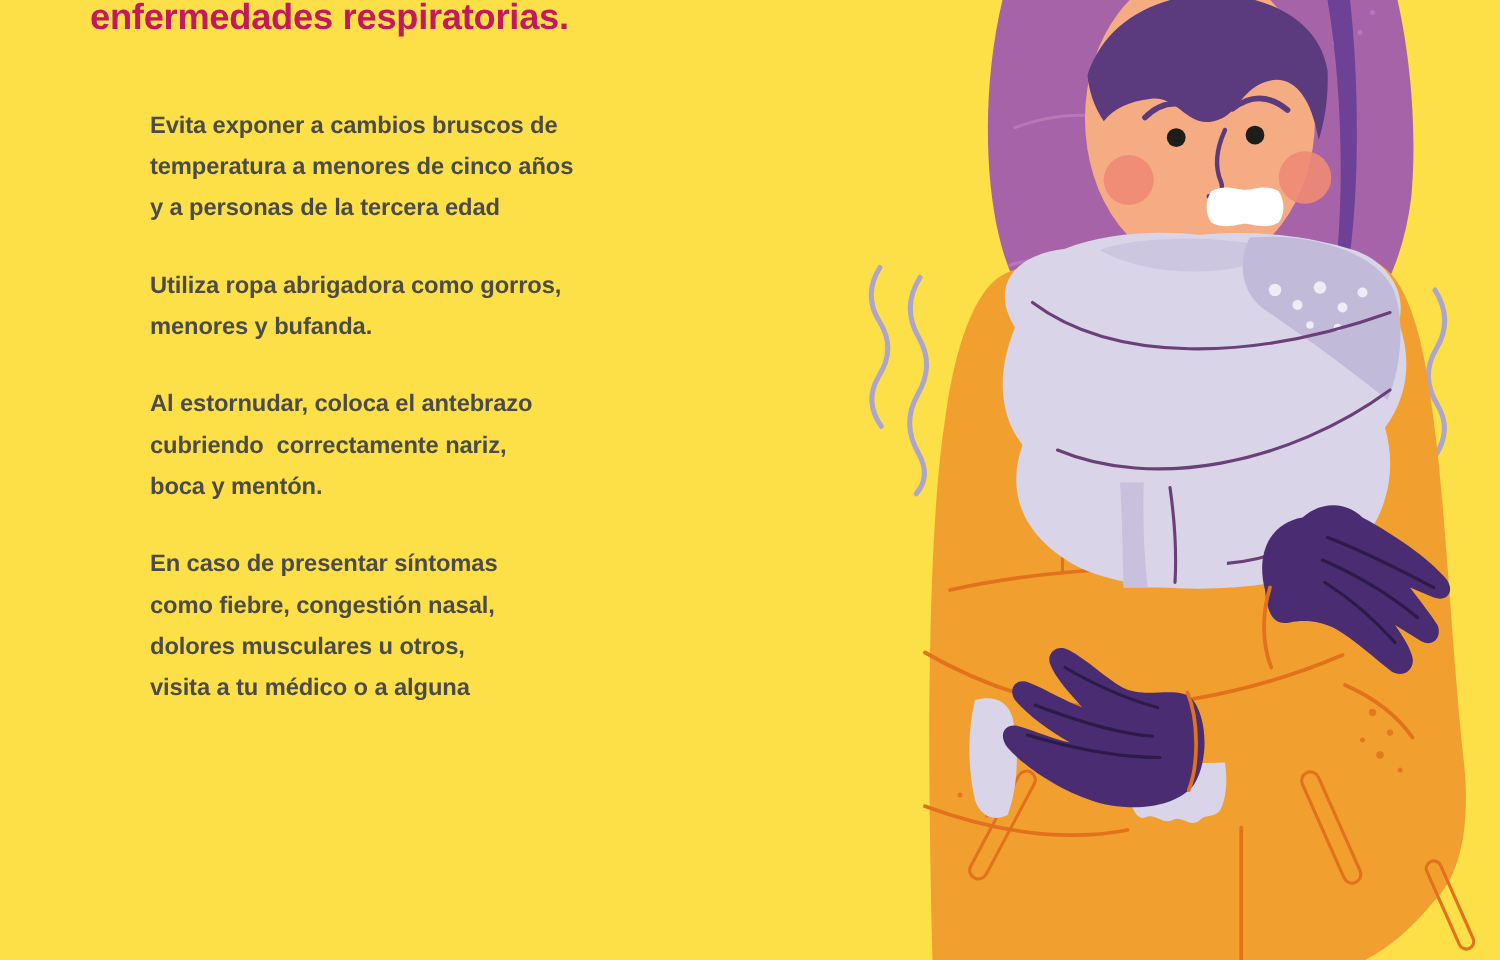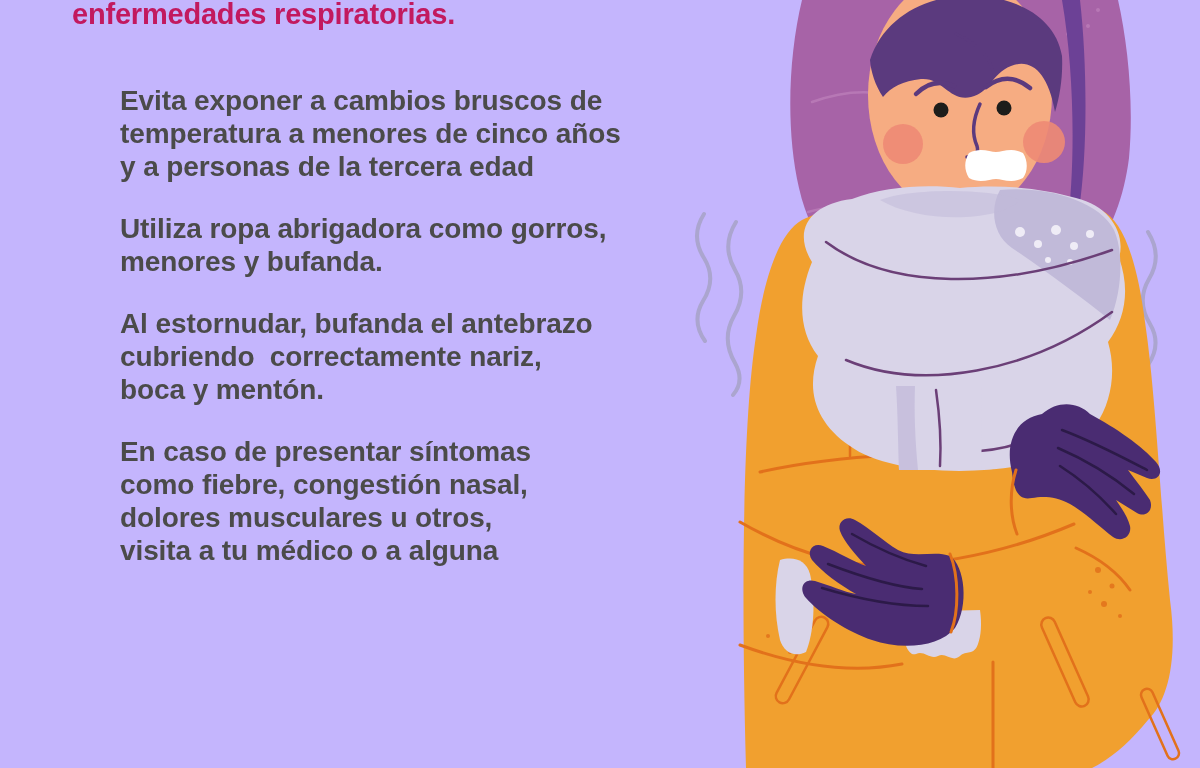--- a/index.html
+++ b/index.html
@@ -1,32 +1,32 @@
 <!DOCTYPE html>
 <html style="--title-pink: #C2195F; --body-gray: #4B4B4A; --hood: #A763A7; --hood-light: #BB7DB9; --hood-dark: #6C4196; --hair: #5B3A7E; --skin: #F6AC82; --blush: #EE8A74; --eye: #1D1D1B; --teeth: #FFFFFF; --scarf: #D9D4E8; --scarf-shade: #C1BAD9; --scarf-line: #6B3F77; --frost: #EFECF6; --coat: #F1A02F; --coat-accent: #E2711B; --glove: #4A2C72; --glove-line: #2C1A48; --shiver: #ABA5CF;"><head>
 <meta charset="utf-8">
 <style>
   html,body{margin:0;padding:0;background:#fff;}
   body{
     width:1200px;height:768px;overflow:hidden;position:relative;
     font-family:"Liberation Sans", sans-serif;
   }
-  .poster{position:absolute;inset:0;background:#c4b5fd;}
+  .poster{position:absolute;inset:0;background:#fde047;}
   .page-title{
     position:absolute;left:72px;top:-4px;margin:0;
     font-size:29px;line-height:36px;font-weight:700;letter-spacing:-0.2px;
     color:var(--title-pink);
     white-space:pre-wrap;
   }
   .tips{
     position:absolute;left:120px;top:84px;width:590px;
   }
   .tip{
     margin:0 0 29px 0;
-    font-size:28px;line-height:33px;font-weight:700;letter-spacing:-0.1px;
+    font-size:19px;line-height:33px;font-weight:700;letter-spacing:-0.1px;
     color:var(--body-gray);
     white-space:pre-wrap;
   }
   .figure{position:absolute;left:660px;top:0;width:540px;height:768px;}
   .figure svg{display:block;width:540px;height:768px;}
 
   
   .shiver{stroke:var(--shiver);stroke-width:4;fill:none;stroke-linecap:round;}
   .hood{fill:var(--hood);}
   .hood-line{stroke:var(--hood-light);stroke-width:2.5;fill:none;stroke-linecap:round;opacity:.8;}
@@ -57,21 +57,21 @@
 <div class="poster">
 
   <h1 class="page-title">enfermedades respiratorias.</h1>
 
   <div class="tips">
     <p class="tip">Evita exponer a cambios bruscos de
 temperatura a menores de cinco años
 y a personas de la tercera edad</p>
     <p class="tip">Utiliza ropa abrigadora como gorros,
 menores y bufanda.</p>
-    <p class="tip">Al estornudar, bufanda el antebrazo
+    <p class="tip">Al estornudar, coloca el antebrazo
 cubriendo  correctamente nariz,
 boca y mentón.</p>
     <p class="tip">En caso de presentar síntomas
 como fiebre, congestión nasal,
 dolores musculares u otros,
 visita a tu médico o a alguna</p>
   </div>
 
   <div class="figure">
     <svg viewBox="0 0 540 768" xmlns="http://www.w3.org/2000/svg">

